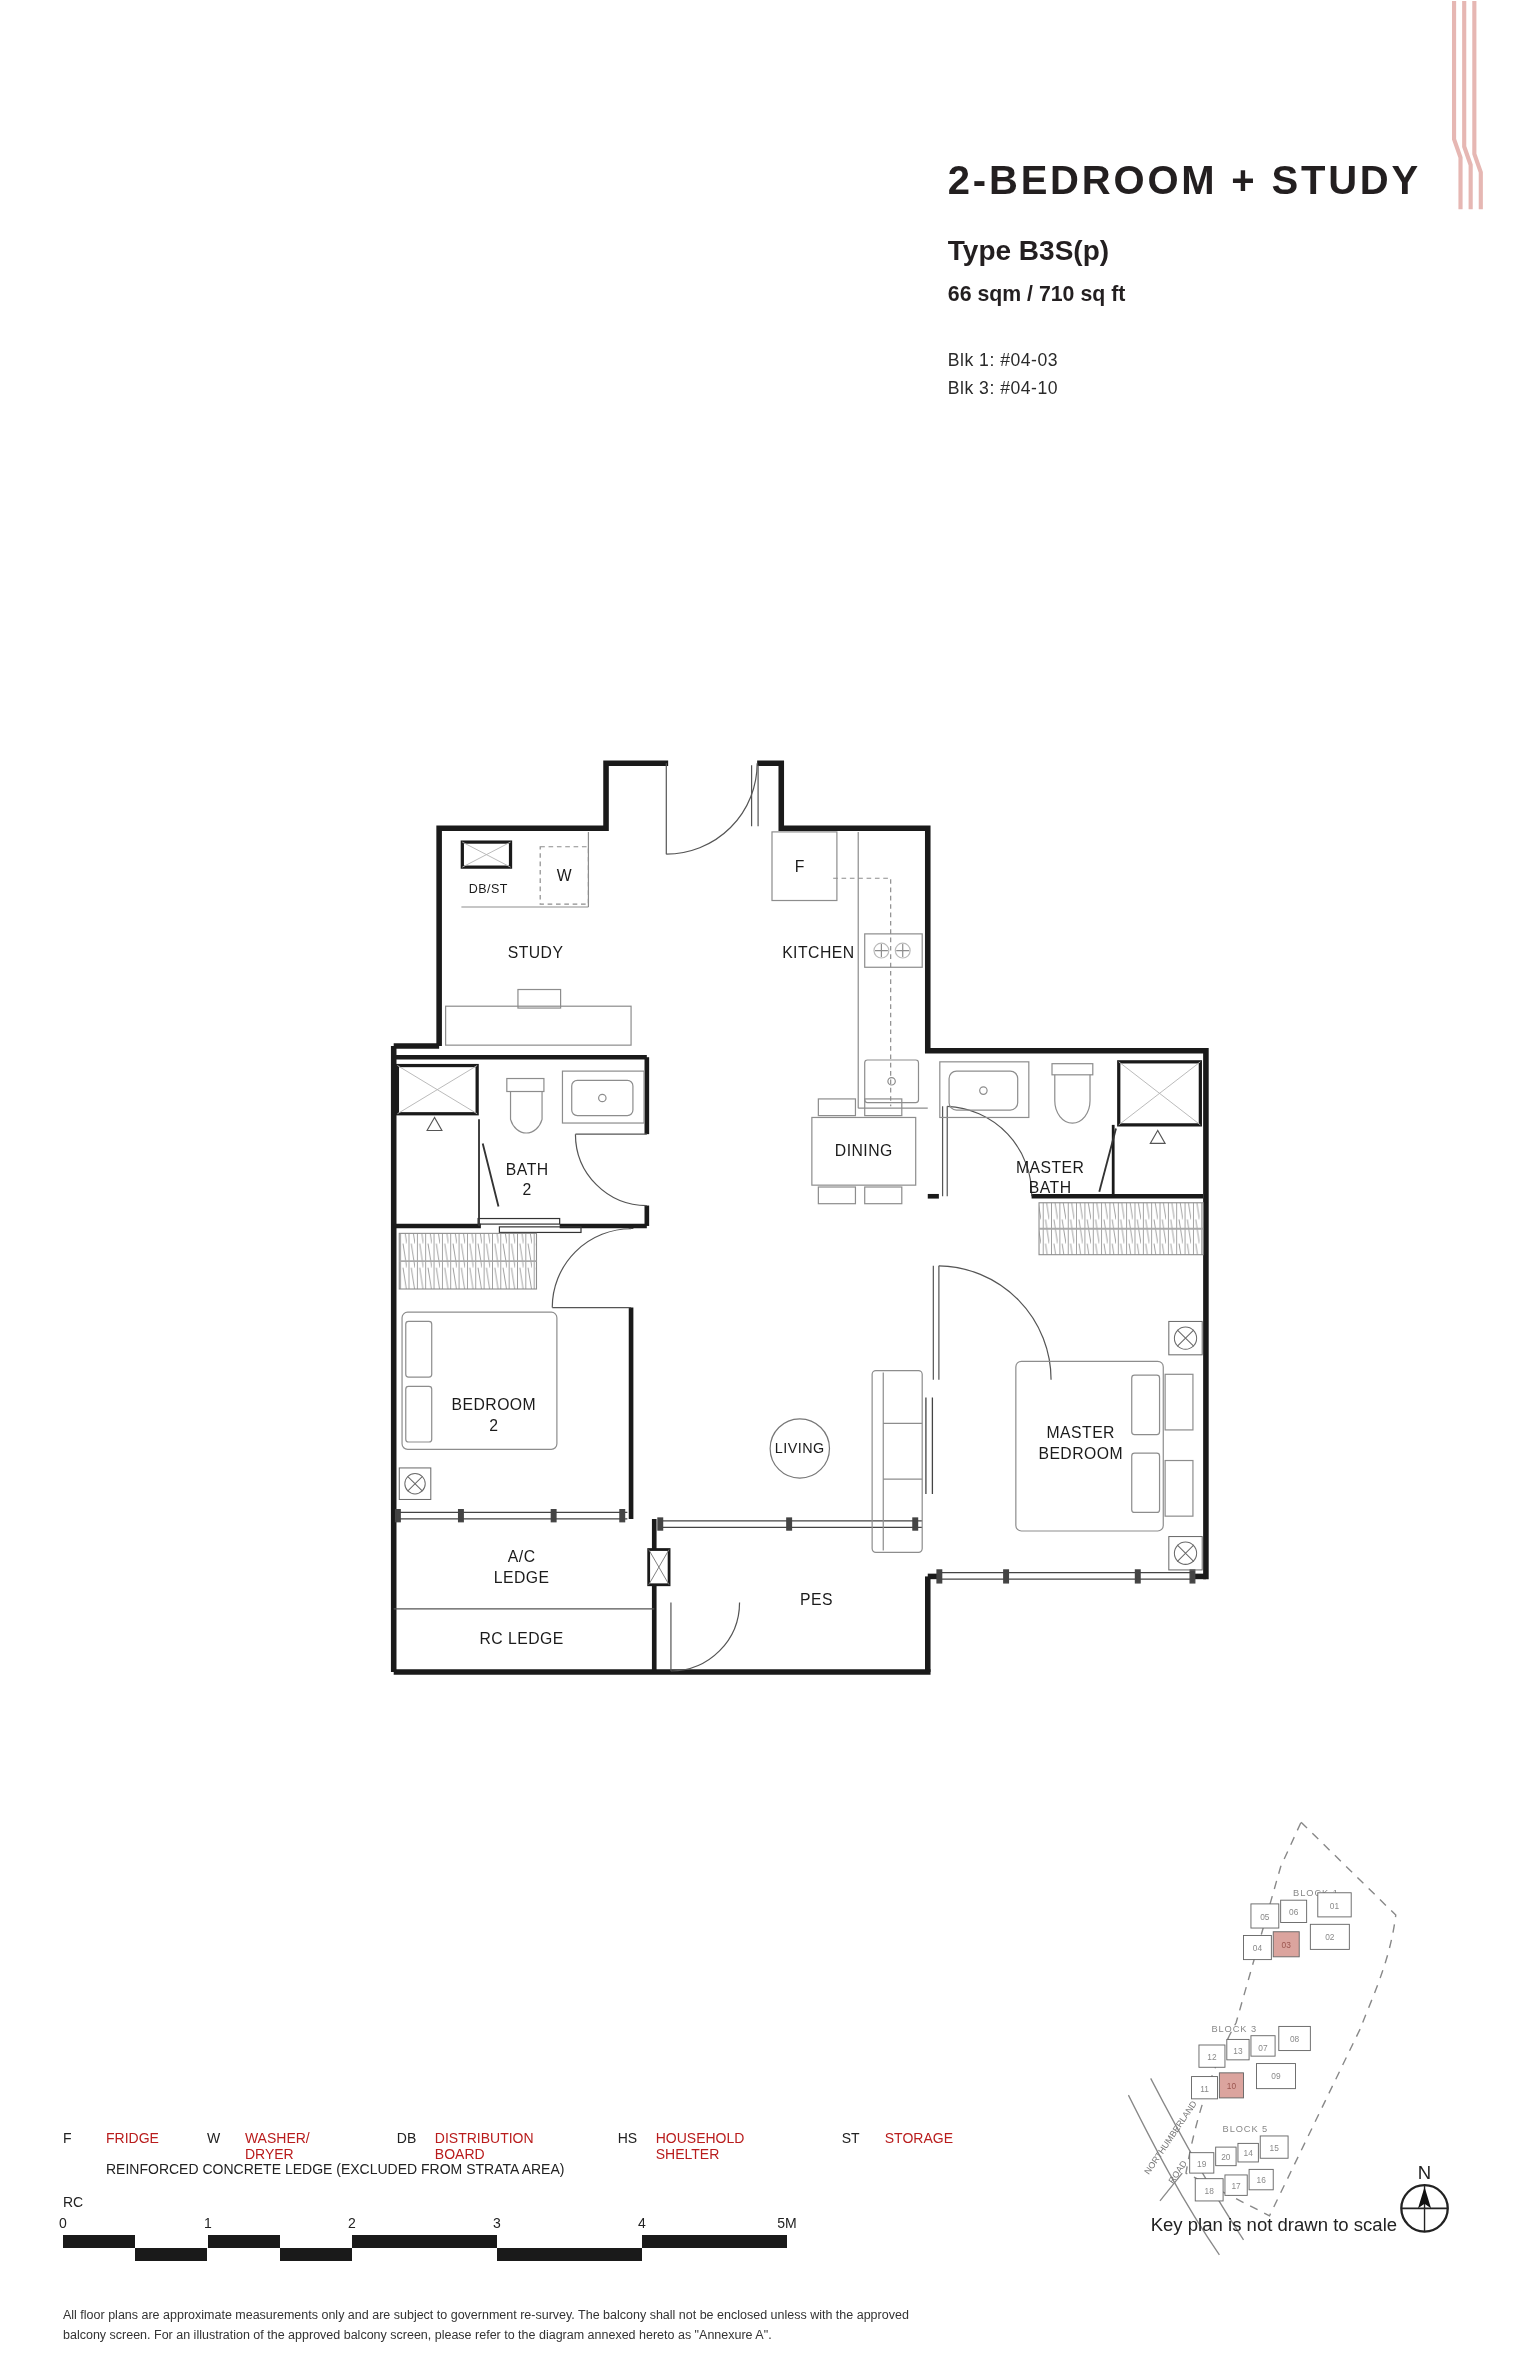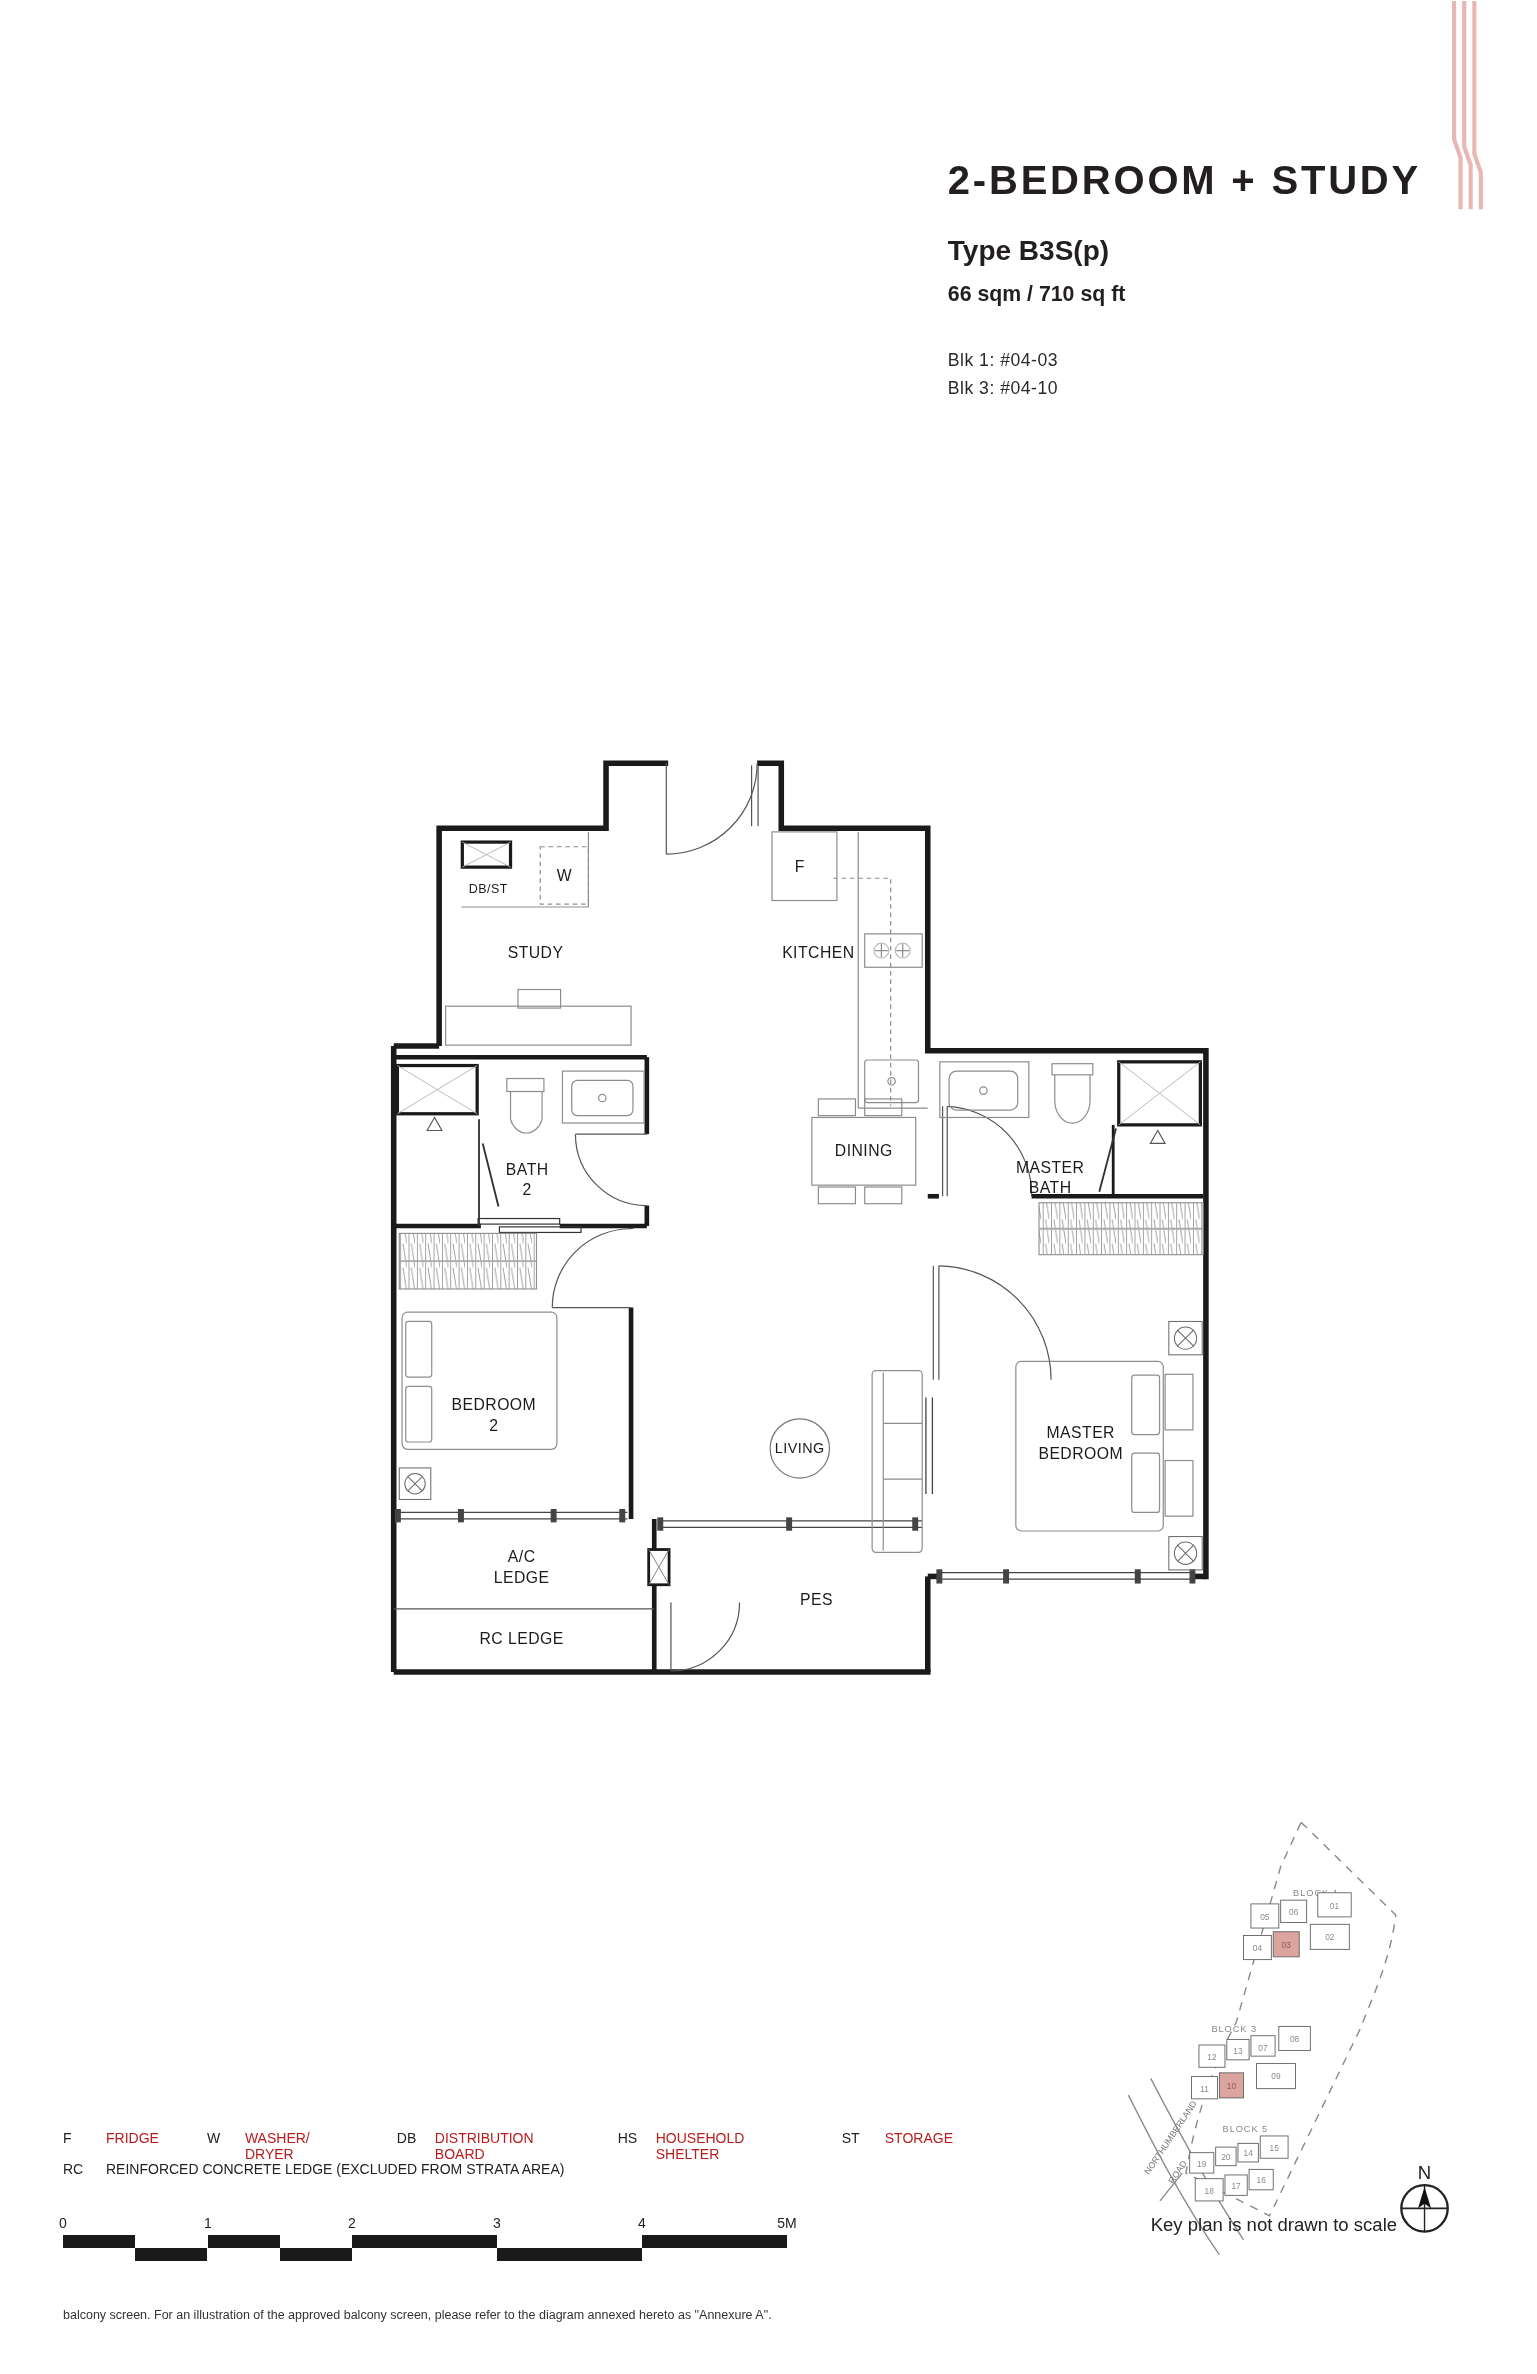--- a/index.html
+++ b/index.html
@@ -13,21 +13,21 @@
   .h-area{font-size:21.3px;font-weight:bold;margin-top:15px;color:#231f20;}
   .h-units{font-size:17.6px;margin-top:39px;line-height:28px;color:#2a2a2a;letter-spacing:0.5px;}
   
   .legendrow{position:absolute;left:63px;top:2130px;width:890px;display:flex;gap:0;}
   .legpair{display:flex;}
   .legpair .ab{width:43px;font-size:14px;color:#222;}
   .legpair .nm{font-size:14px;color:#b91c1c;}
   .legendrow .legpair{margin-right:48px;}
   .legendrow .legpair:last-child{margin-right:0;}
   .legendrc{position:absolute;left:63px;top:2161px;display:flex;font-size:14px;color:#222;}
-  .legendrc .ab{width:43px;}
+  .legendrc .ab{width:43px;margin-top:33px;}
   .scalebar{position:absolute;left:63px;top:2215px;width:724px;height:56px;}
   .sb-ticks{position:relative;height:16.7px;font-size:14px;color:#222;}
   .sb-ticks span{position:absolute;transform:translateX(-50%);}
   .sb-bar{position:relative;margin-top:3.7px;height:28px;}
   .sb-cell{position:absolute;height:13px;background:#1a1a1a;}
   .disclaimer{position:absolute;left:63px;top:2306px;width:872px;font-size:12.5px;
               line-height:19.5px;color:#333;}
   .kp-caption{font-size:20px;fill:#222;}
 </style>
 </head>
@@ -339,20 +339,21 @@
       <div class="sb-cell" style="left:72px;width:72px;top:13px;"></div>
       <div class="sb-cell" style="left:145px;width:72px;top:0;"></div>
       <div class="sb-cell" style="left:217px;width:72px;top:13px;"></div>
       <div class="sb-cell" style="left:289px;width:145px;top:0;"></div>
       <div class="sb-cell" style="left:434px;width:145px;top:13px;"></div>
       <div class="sb-cell" style="left:579px;width:145px;top:0;"></div>
     </div>
   </div>
 
   <div class="disclaimer">
+    <div>All floor plans are approximate measurements only and are subject to government re-survey. The balcony shall not be enclosed unless with the approved</div>
     <div>balcony screen. For an illustration of the approved balcony screen, please refer to the diagram annexed hereto as "Annexure A".</div>
   </div>
 
   <svg class="abs" style="left:1095px;top:1811px;" width="427" height="455" viewBox="0 0 460 490" font-family="Liberation Sans, sans-serif">
 
     <path d="M222,12 L324,112 C318,162 298,202 286,234 L188,436 L98,390 C108,330 128,272 152,228 L200,60 Z" fill="none" stroke="#888" stroke-width="1.5" stroke-dasharray="9 8"></path>
 
     <g stroke="#888" stroke-width="1.4" fill="none">
       <path d="M36,306 C62,358 94,420 134,478"></path>
       <path d="M60,288 C86,338 118,398 160,462"></path>

